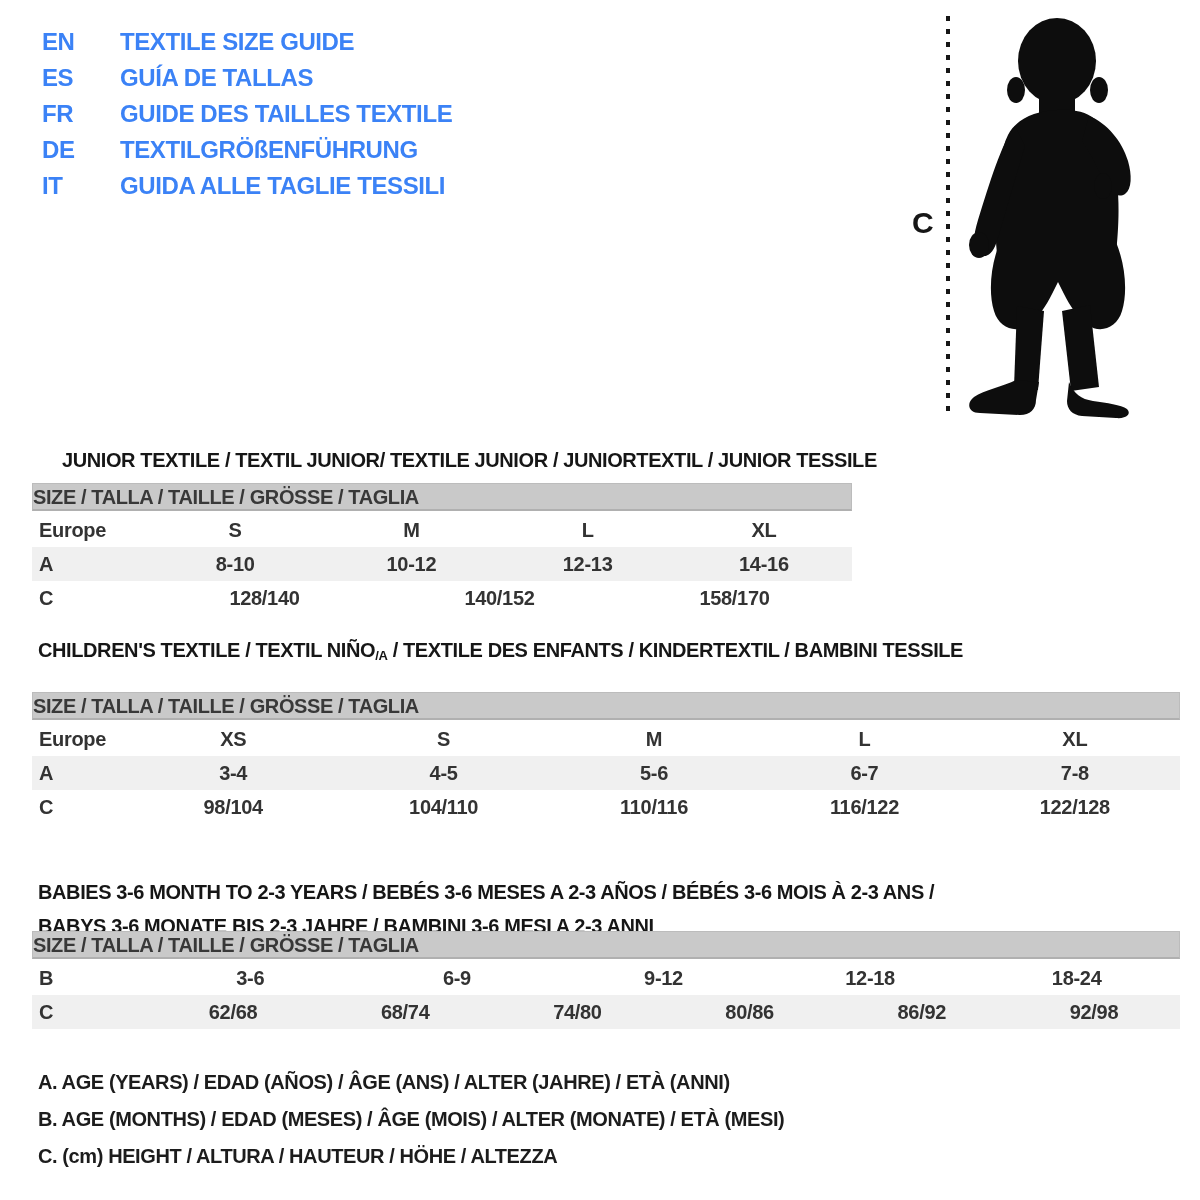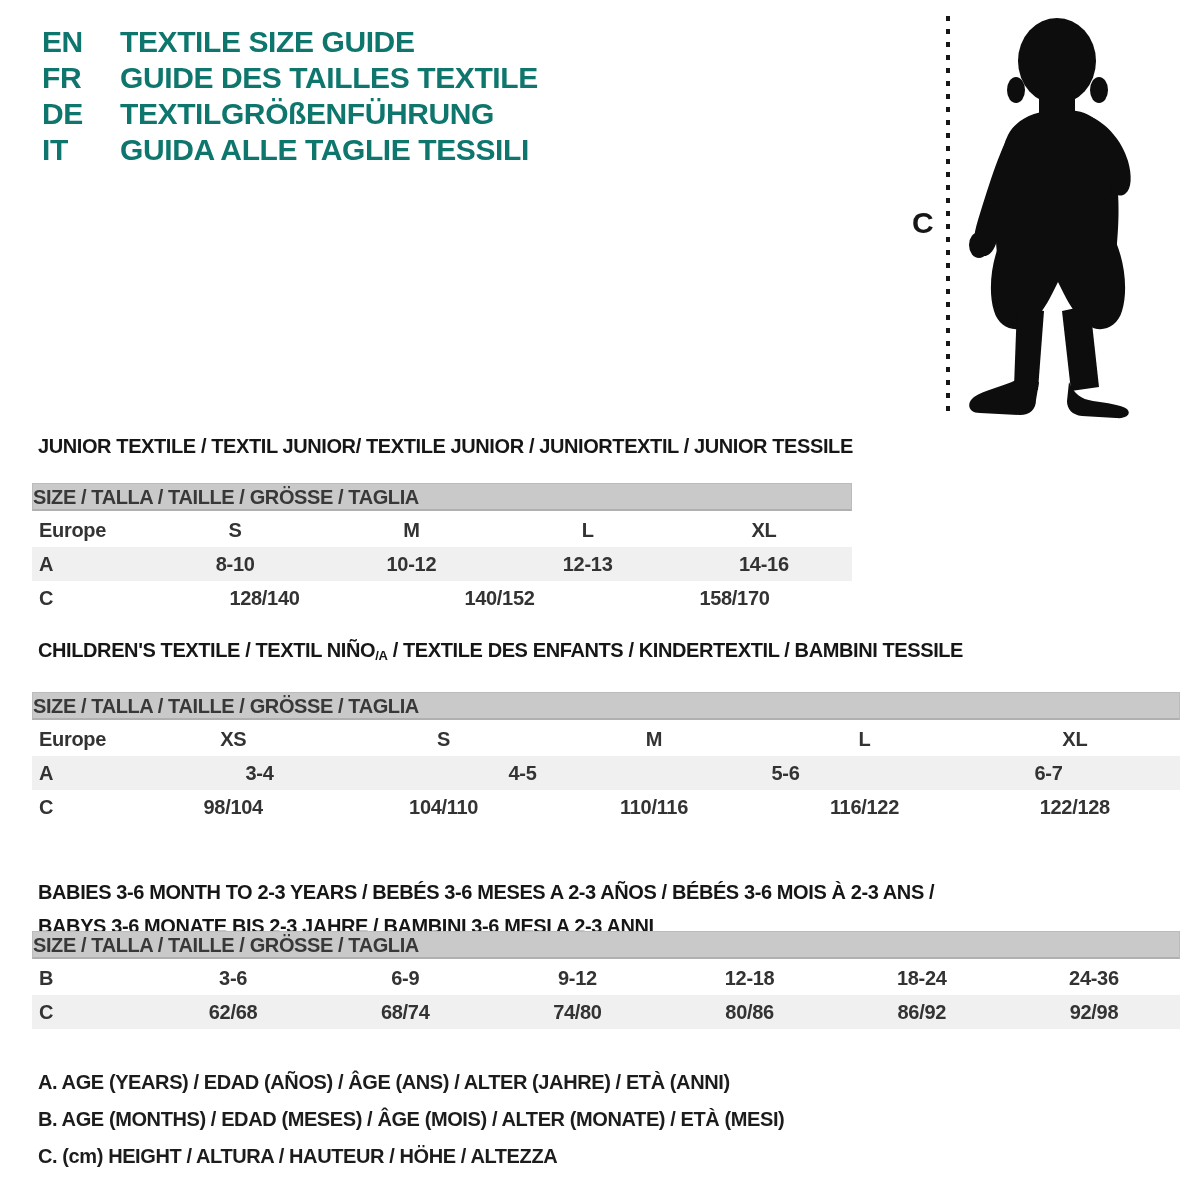--- a/index.html
+++ b/index.html
@@ -3,32 +3,32 @@
 <meta charset="utf-8">
 <style>
   html,body{margin:0;padding:0;background:#ffffff;}
   .page{
     position:relative;width:1200px;height:1200px;background:#ffffff;overflow:hidden;
     font-family:"Liberation Sans","DejaVu Sans",sans-serif;font-weight:bold;color:#2b2b2b;
     -webkit-font-smoothing:antialiased;
   }
   
   .lang-list{position:absolute;left:42px;top:24px;}
-  .lang-row{height:36px;line-height:36px;font-size:30px;letter-spacing:-0.4px;color:#0f766e;white-space:nowrap;}
+  .lang-row{height:36px;line-height:36px;font-size:24px;letter-spacing:-0.4px;color:#3b82f6;white-space:nowrap;}
   .lang-code{display:inline-block;width:78px;}
   
   .measure-label{position:absolute;left:912px;top:206px;font-size:30px;line-height:34px;color:#161616;}
   .dashed-line{
     position:absolute;left:946px;top:16px;width:4px;height:400px;
     background-image:repeating-linear-gradient(to bottom,#161616 0px,#161616 5px,transparent 5px,transparent 13px);
   }
   .silhouette{position:absolute;left:963px;top:14px;width:178px;height:406px;}
   
   .section-title{position:absolute;left:38px;font-size:20px;line-height:24px;letter-spacing:-0.4px;color:#161616;white-space:nowrap;}
-  .title-junior{top:434px;}
+  .title-junior{top:448px;margin-left:24px;}
   .title-children{top:638px;}
   .title-babies{top:875px;white-space:normal;width:1100px;}
   .title-babies .tline{line-height:34px;white-space:nowrap;}
   .sub{font-size:13px;position:relative;top:3px;letter-spacing:-0.3px;}
   
   .stable{position:absolute;left:32px;}
   .t1{top:483px;width:820px;}
   .t2{top:692px;width:1148px;}
   .t3{top:931px;width:1148px;}
   .size-bar{
@@ -48,20 +48,23 @@
   .footnote{height:37px;line-height:37px;font-size:20px;letter-spacing:-0.4px;color:#1c1c1c;white-space:nowrap;}
 </style>
 </head>
 <body>
 
 <div class="page">
 
   <div class="lang-list">
     <div class="lang-row">
       <span class="lang-code">EN</span><span class="lang-title">TEXTILE SIZE GUIDE</span>
+    </div>
+    <div class="lang-row">
+      <span class="lang-code">ES</span><span class="lang-title">GUÍA DE TALLAS</span>
     </div>
     <div class="lang-row">
       <span class="lang-code">FR</span><span class="lang-title">GUIDE DES TAILLES TEXTILE</span>
     </div>
     <div class="lang-row">
       <span class="lang-code">DE</span><span class="lang-title">TEXTILGRÖßENFÜHRUNG</span>
     </div>
     <div class="lang-row">
       <span class="lang-code">IT</span><span class="lang-title">GUIDA ALLE TAGLIE TESSILI</span>
     </div>
@@ -130,20 +133,21 @@
           <span class="tcell">M</span>
           <span class="tcell">L</span>
           <span class="tcell">XL</span>
         </div>
         <div class="trow">
           <span class="tlabel">A</span>
           <span class="tcell">3-4</span>
           <span class="tcell">4-5</span>
           <span class="tcell">5-6</span>
           <span class="tcell">6-7</span>
+          <span class="tcell">7-8</span>
         </div>
         <div class="trow">
           <span class="tlabel">C</span>
           <span class="tcell">98/104</span>
           <span class="tcell">104/110</span>
           <span class="tcell">110/116</span>
           <span class="tcell">116/122</span>
           <span class="tcell">122/128</span>
         </div>
       </div>
@@ -156,21 +160,20 @@
   <div class="stable t3">
     <div class="size-bar">SIZE / TALLA / TAILLE / GRÖSSE / TAGLIA</div>
     <div class="tbody">
         <div class="trow">
           <span class="tlabel">B</span>
           <span class="tcell">3-6</span>
           <span class="tcell">6-9</span>
           <span class="tcell">9-12</span>
           <span class="tcell">12-18</span>
           <span class="tcell">18-24</span>
-          <span class="tcell">24-36</span>
         </div>
         <div class="trow">
           <span class="tlabel">C</span>
           <span class="tcell">62/68</span>
           <span class="tcell">68/74</span>
           <span class="tcell">74/80</span>
           <span class="tcell">80/86</span>
           <span class="tcell">86/92</span>
           <span class="tcell">92/98</span>
         </div>

